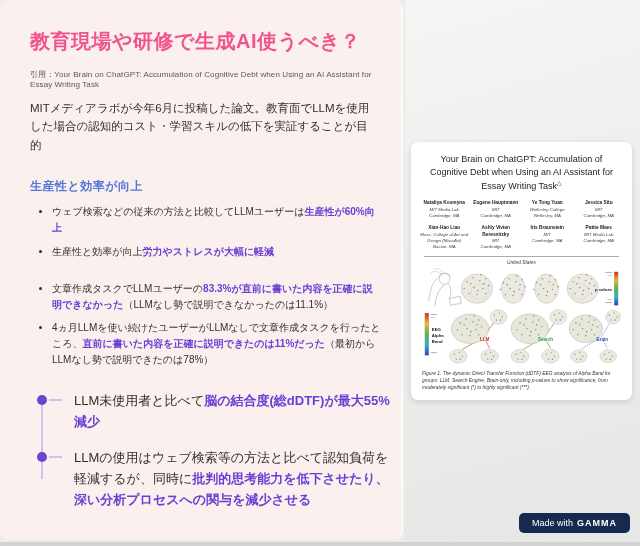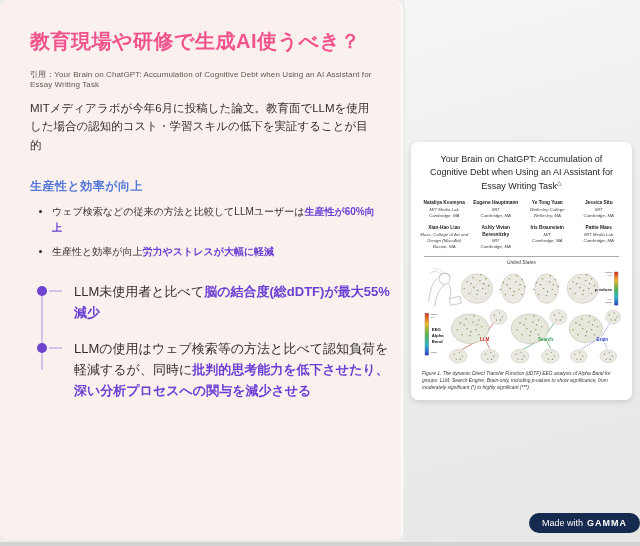--- a/index.html
+++ b/index.html
@@ -67,40 +67,44 @@
   .a-name{font-size:4.8px;font-weight:bold;color:#222;line-height:1.35;}
   .a-affil{font-size:4.4px;font-style:italic;color:#444;line-height:1.35;}
   .paper-hr{border:none;border-top:.8px solid #aaa;margin:4px 4px 3px 4px;}
   .country{font-size:4.8px;font-style:italic;color:#444;text-align:center;margin-bottom:3px;}
   .figure-svg{display:block;width:203px;height:100px;}
   .fig-caption{
     font-size:4.9px;font-style:italic;color:#3a3a3a;line-height:1.4;margin:3px 2px 0 2px;
   }
   
   .gamma-badge{
-    position:absolute;right:0;bottom:9px;background:#16294E;color:#fff;
-    border-radius:10px;padding:5px 13px;font-size:9px;display:flex;align-items:center;gap:4px;
+    position:absolute;right:10px;bottom:9px;background:#16294E;color:#fff;
+    border-radius:5px;padding:5px 13px;font-size:9px;display:flex;align-items:center;gap:4px;
     cursor:pointer;
   }
   .gamma-brand{font-weight:bold;letter-spacing:1px;}
 </style>
 </head>
 <body>
 
 <div class="slide-left">
   <h1 class="title">教育現場や研修で生成AI使うべき？</h1>
   <p class="citation">引用：Your Brain on ChatGPT: Accumulation of Cognitive Debt when Using an AI Assistant for Essay Writing Task</p>
   <p class="intro">MITメディアラボが今年6月に投稿した論文。教育面でLLMを使用した場合の認知的コスト・学習スキルの低下を実証することが目的</p>
 
   <h2 class="h-blue">生産性と効率が向上</h2>
   <ul class="bullets">
     <li><span>ウェブ検索などの従来の方法と比較してLLMユーザーは</span><span class="hl">生産性が60%向上</span><span></span></li>
     <li><span>生産性と効率が向上</span><span class="hl">労力やストレスが大幅に軽減</span><span></span></li>
   </ul>
 
+  <ul class="bullets">
+    <li><span>文章作成タスクでLLMユーザーの</span><span class="hl">83.3%が直前に書いた内容を正確に説明できなかった</span><span>（LLMなし勢で説明できなかったのは11.1%）</span></li>
+    <li><span>4ヵ月LLMを使い続けたユーザーがLLMなしで文章作成タスクを行ったところ、</span><span class="hl">直前に書いた内容を正確に説明できたのは11%だった</span><span>（最初からLLMなし勢で説明できたのは78%）</span></li>
+  </ul>
 
   <div class="timeline">
     <div class="t-line"></div>
     <div class="t-item">
       <span class="t-dot"></span>
       <span class="t-dash"></span>
       <span>LLM未使用者と比べて</span><span class="hl">脳の結合度(総dDTF)が最大55%減少</span><span></span>
     </div>
     <div class="t-item">
       <span class="t-dot"></span>

